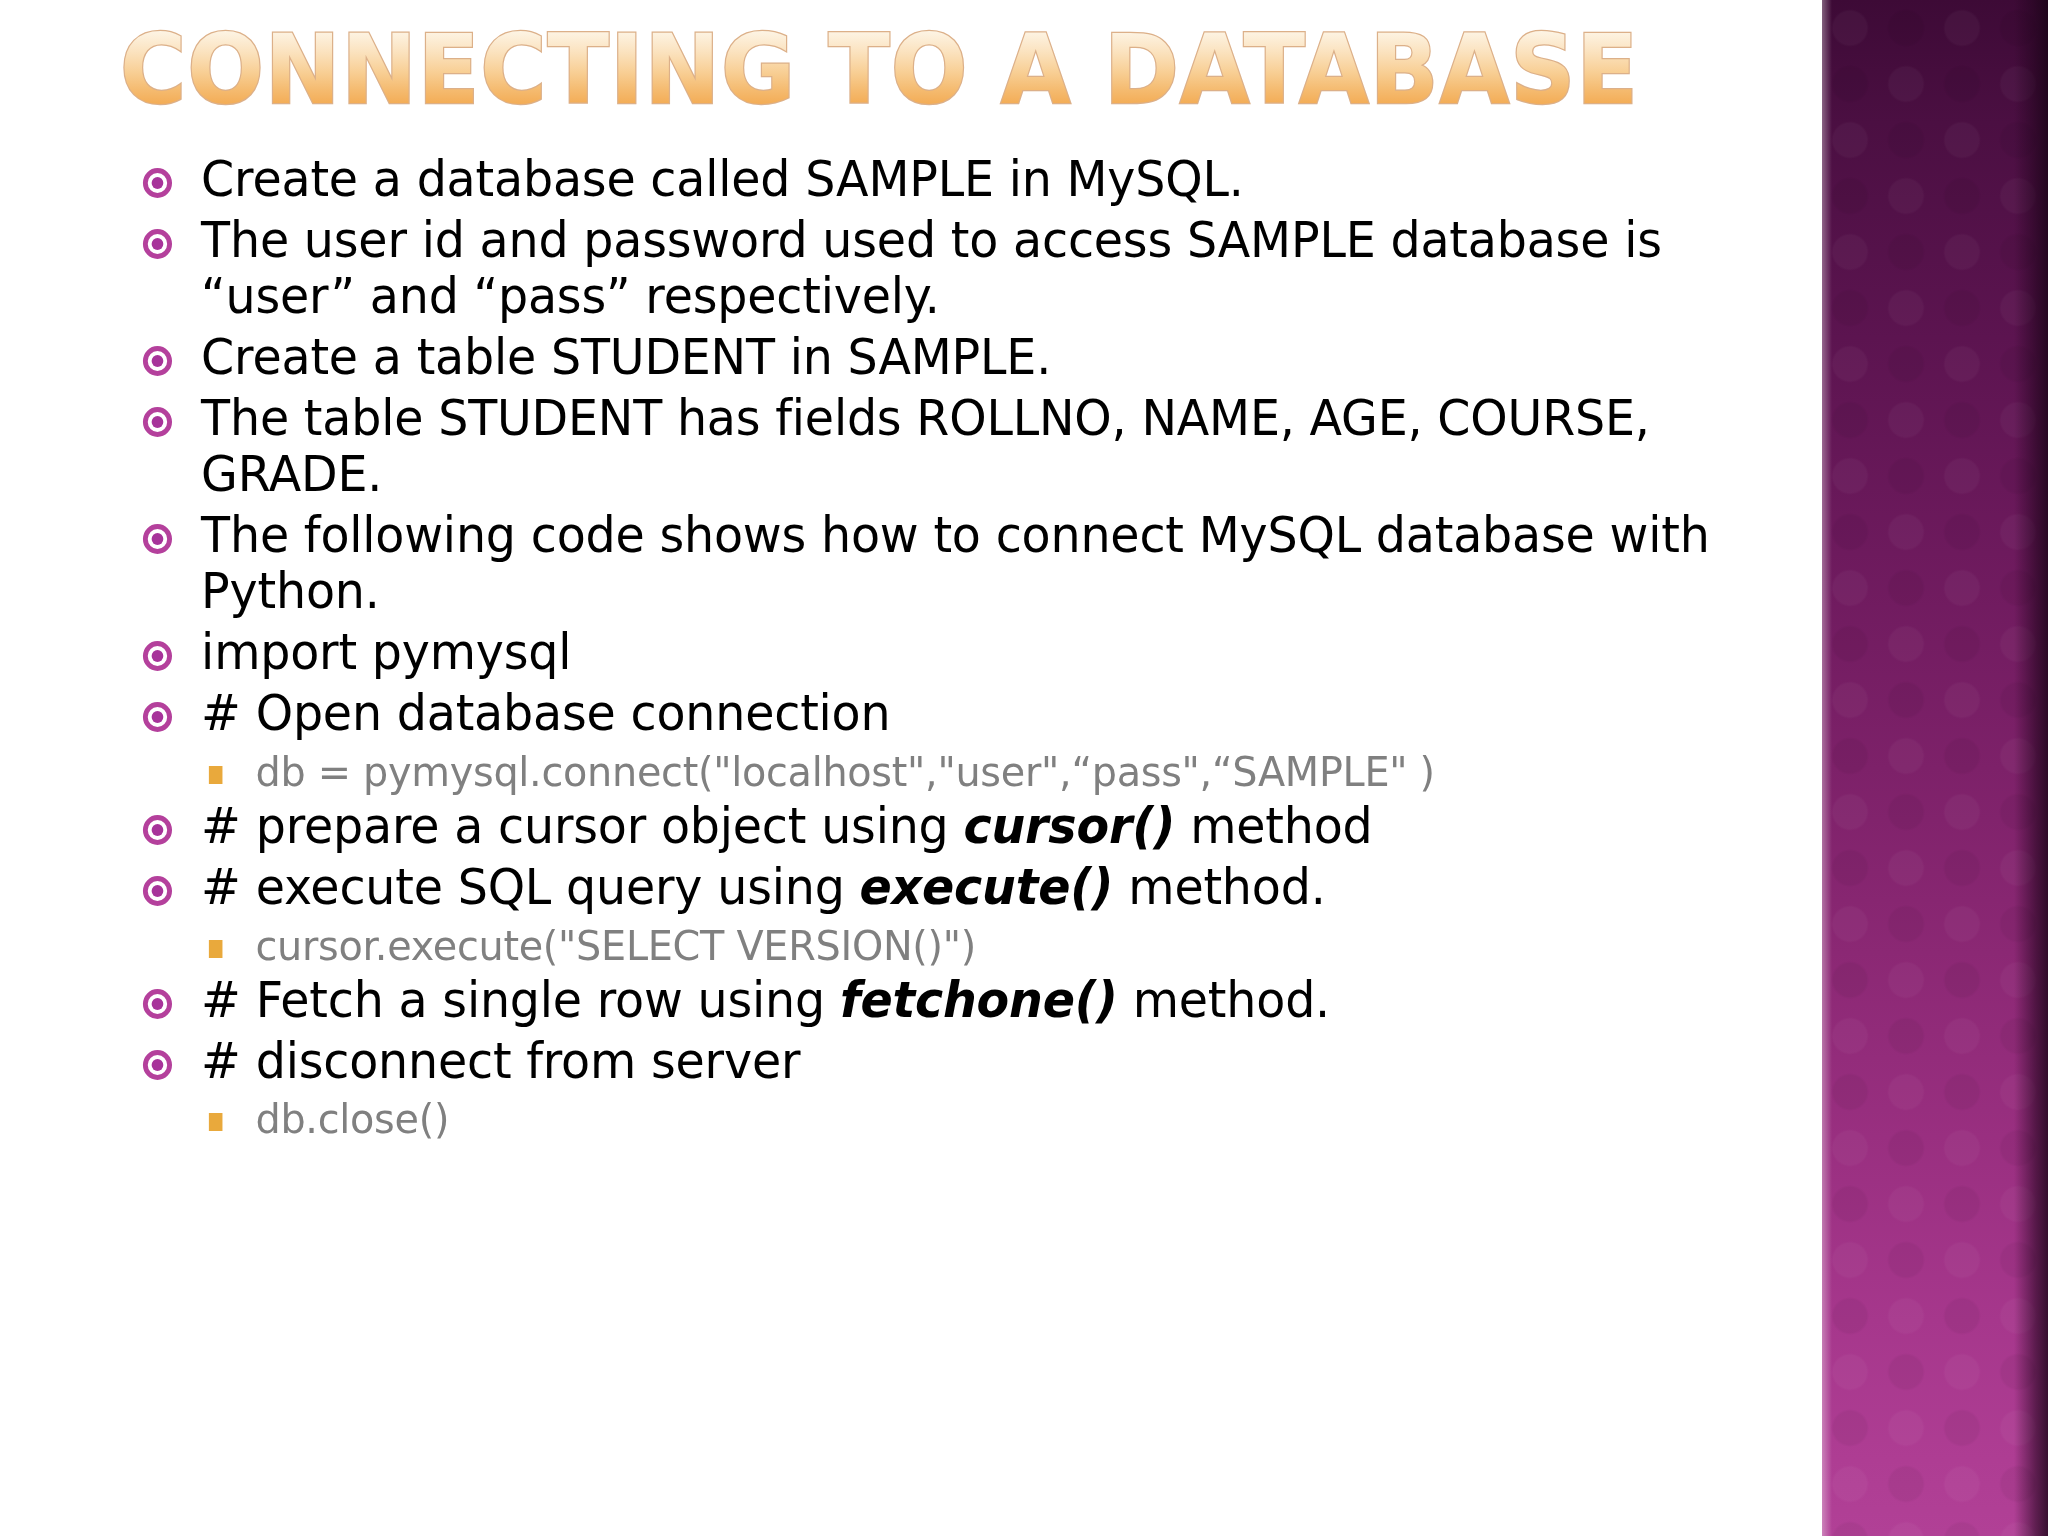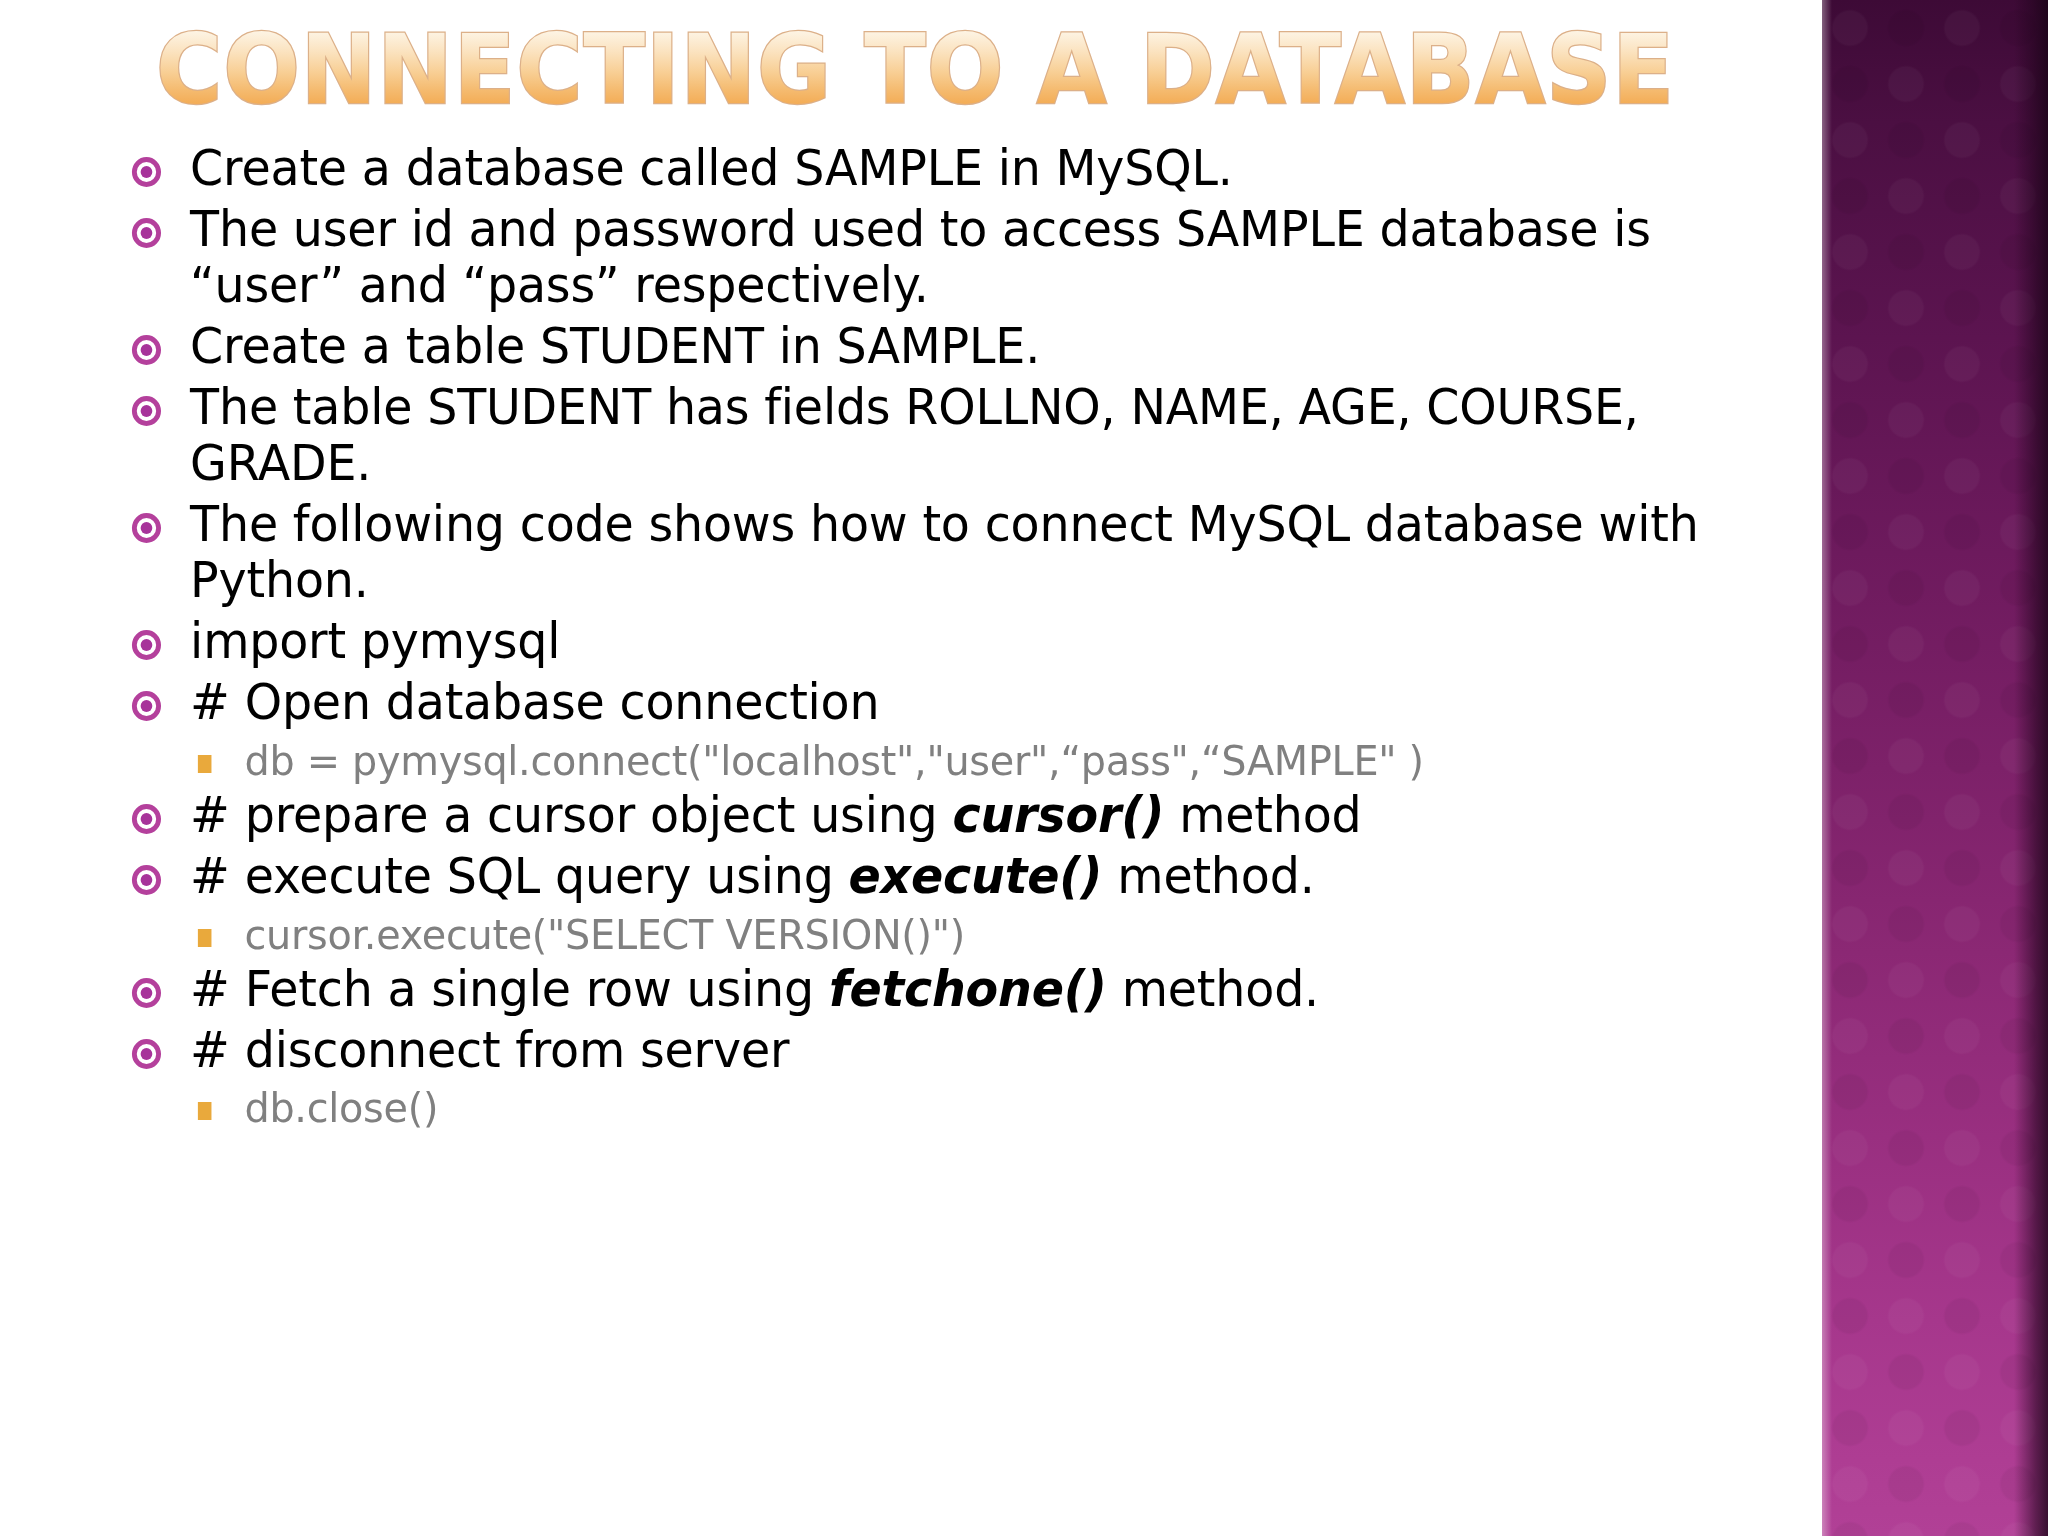--- a/index.html
+++ b/index.html
@@ -72,21 +72,20 @@
     background: linear-gradient(90deg, rgba(255,255,255,0.35) 0%, rgba(255,255,255,0) 100%);
   }
 
   
   .title-wrap {
     position: absolute;
     left: 120px;
     top: 18px;
     width: 1640px;
     height: 110px;
-    margin-left: 36px;
   }
   .slide-title {
     margin: 0;
     font-family: "DejaVu Sans", sans-serif;
     font-weight: bold;
     font-size: 96px;
     line-height: 104px;
     letter-spacing: 1px;
     transform: scaleX(0.94);
     transform-origin: left center;
@@ -134,21 +133,21 @@
   
   .content {
     position: absolute;
     left: 96px;
     top: 140px;
     width: 1700px;
   }
 
   ul.lvl1 {
     list-style: none;
-    margin: 1px;
+    margin: 12px;
     padding: 0;
   }
   ul.lvl2 {
     list-style: none;
     margin: 0 0 0 0;
     padding: 0;
   }
 
   li.b1 {
     position: relative;

